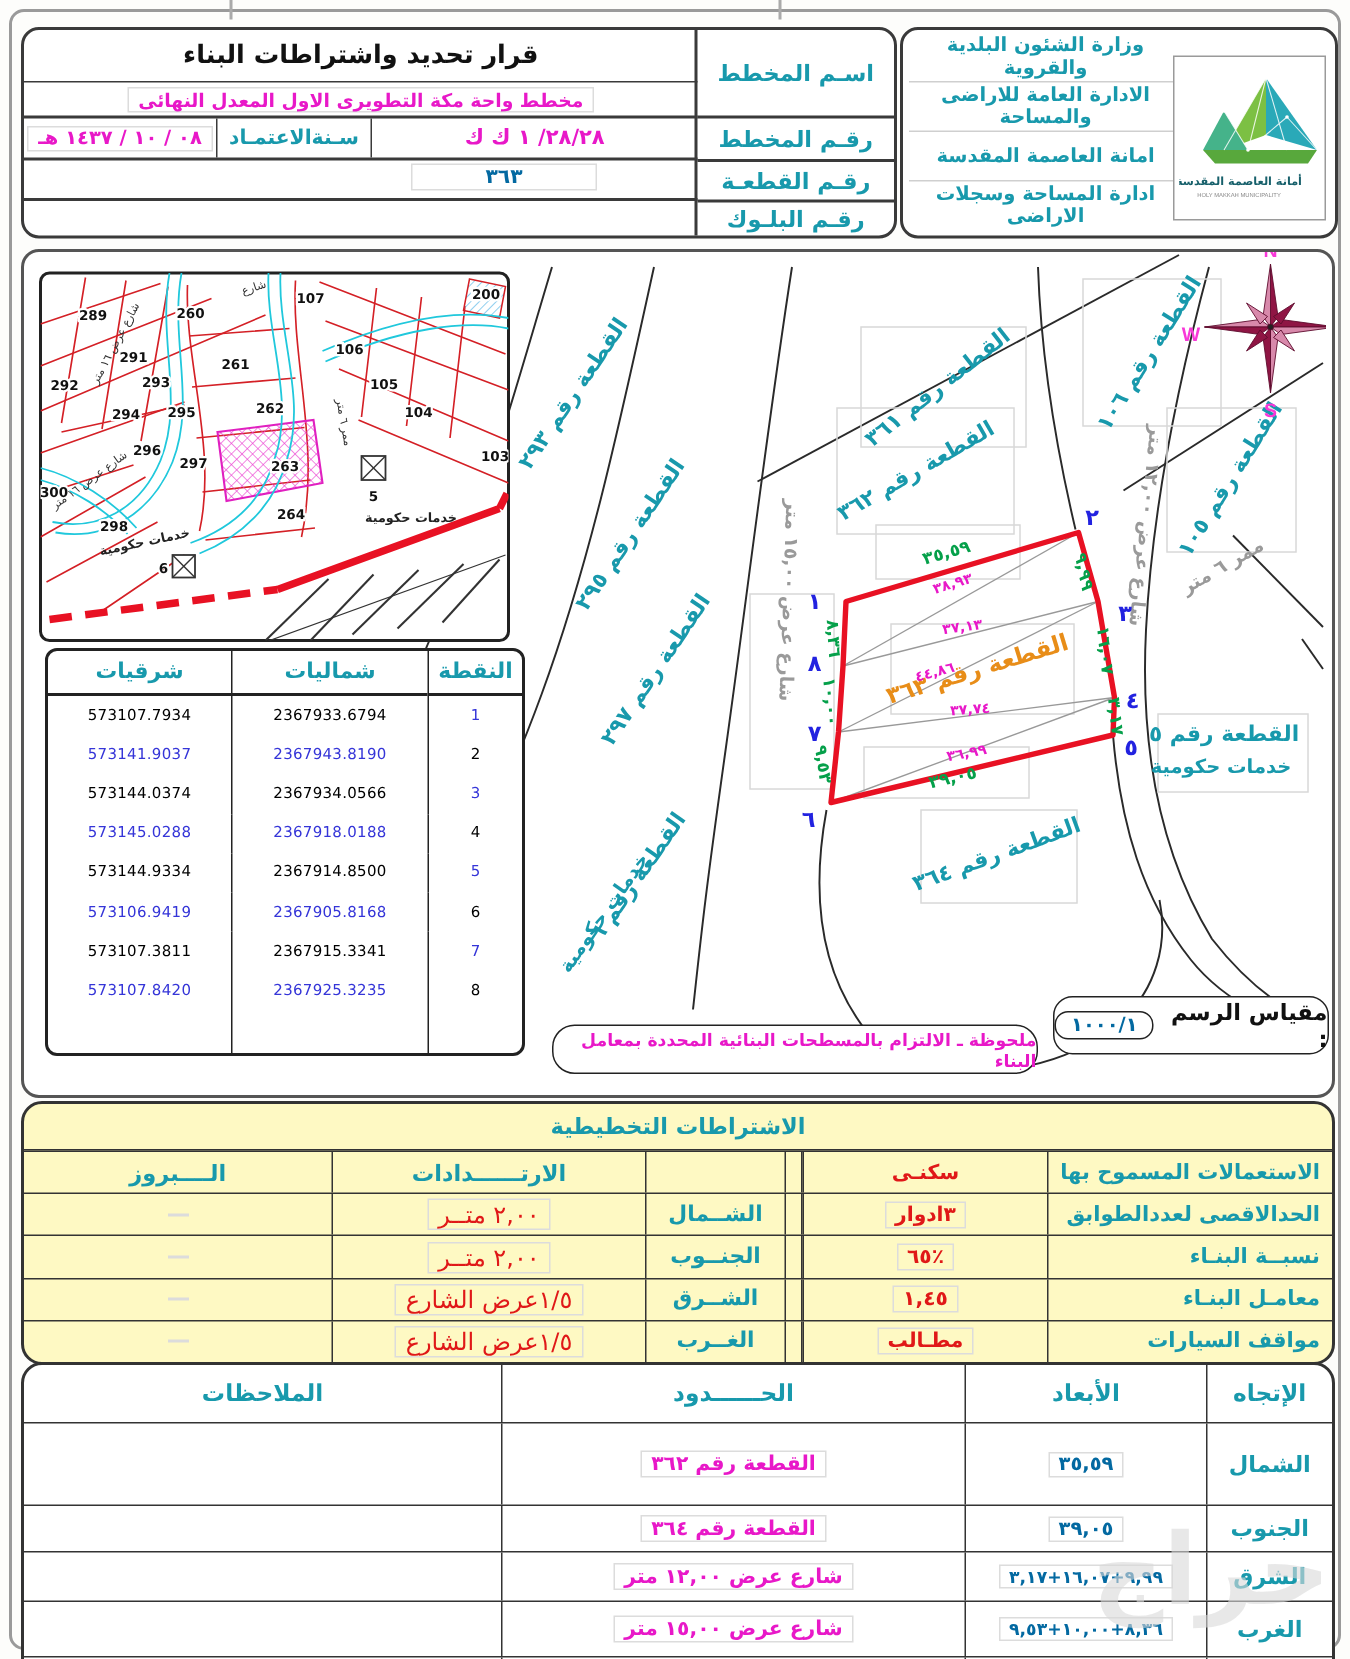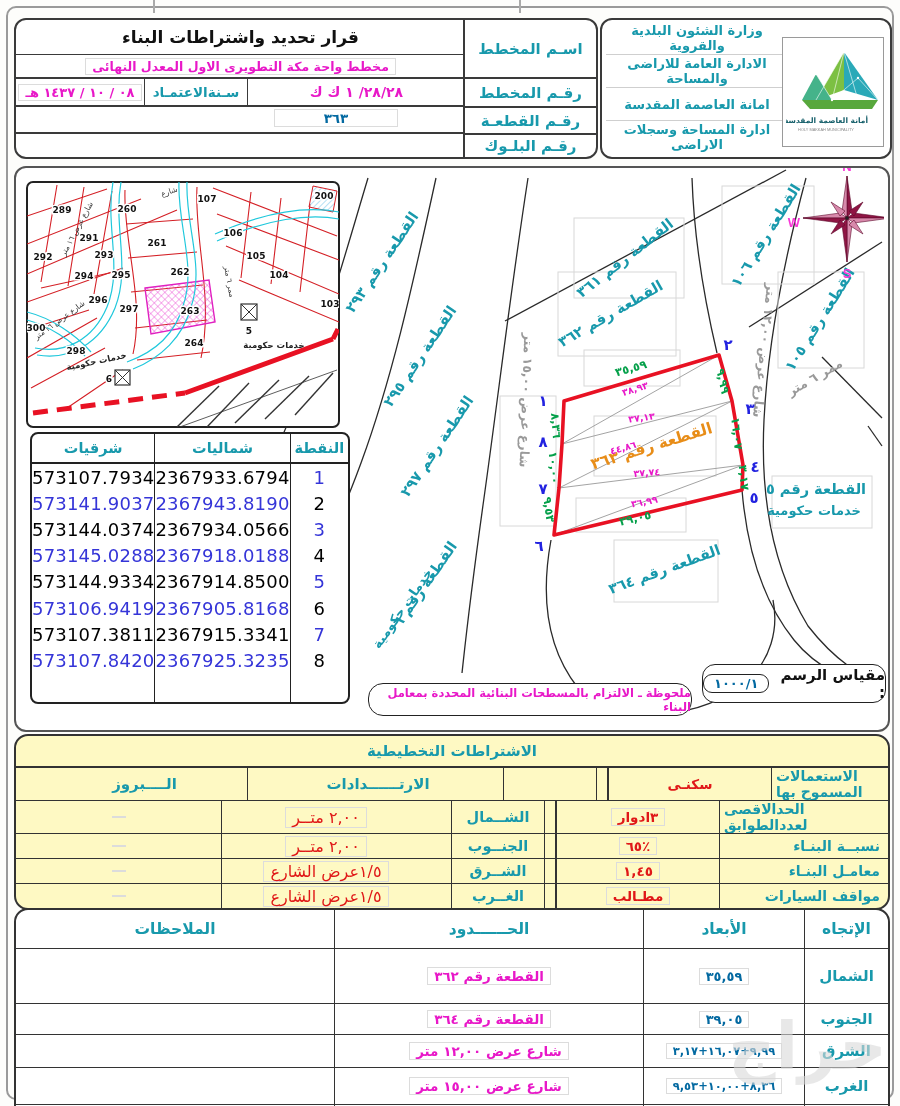--- a/index.html
+++ b/index.html
@@ -52,21 +52,21 @@
   #map-box{left:14px;top:166px;width:872px;height:562px;border:2px solid #555;border-radius:12px;background:#fff;}
   #map-svg{position:absolute;left:0;top:0;}
 
   
   #coords{left:30px;top:432px;width:316px;height:268px;border:2px solid #222;border-radius:8px;
      background:#fff;z-index:10;overflow:hidden;}
   #coords table{width:100%;height:100%;border-collapse:collapse;direction:rtl;}
   #coords th{font-size:14.5px;font-weight:bold;border-bottom:2px solid #222;height:28px;}
   #coords th,#coords td{border-left:1.5px solid #222;padding:0;text-align:center;}
   #coords th:last-child,#coords td:last-child{border-left:none;}
-  #coords td{font-size:18px;height:26px;}
+  #coords td{font-size:10px;height:26px;}
   #coords td.n{direction:ltr;letter-spacing:.2px;}
   #coords tr.empty td{height:14px;}
 
   #note-box{left:368px;top:683px;width:322px;height:31px;border:1.5px solid #222;border-radius:15px;
      display:flex;align-items:center;justify-content:center;font-size:11.5px;font-weight:bold;z-index:12;background:#fff;}
   #scale-box{left:702px;top:664px;width:182px;height:37px;border:1.5px solid #222;border-radius:13px;
      display:flex;align-items:center;justify-content:center;gap:6px;direction:rtl;z-index:12;background:#fff;}
   #scale-box .sl{font-size:15px;font-weight:bold;color:#111;}
   #scale-box .sv{border:1.2px solid #222;border-radius:9px;padding:1px 10px;font-weight:bold;font-size:13px;}
 
@@ -74,25 +74,25 @@
   #req{left:14px;top:734px;width:872px;height:172px;border:2px solid #333;border-radius:14px;
      background:#fef9c3;display:flex;flex-direction:column;overflow:hidden;}
   #req-title{height:30px;display:flex;align-items:center;justify-content:center;
      font-size:15px;font-weight:bold;border-bottom:1.5px solid #333;}
   .rrow{flex:1;display:flex;direction:ltr;border-top:1px solid #333;}
   .rrow:first-of-type{border-top:none;}
   .rrow>div{display:flex;align-items:center;justify-content:center;border-left:1px solid #333;}
   .rrow>div:first-child{border-left:none;}
   .c-bruz{width:205px;}
   .c-setb{width:208px;}
-  .c-dir{width:92px;font-weight:bold;font-size:14.5px;margin-left:21px;}
+  .c-dir{width:92px;font-weight:bold;font-size:14.5px;}
   .c-dbl{width:10px;border-left:1.5px solid #333!important;border-right:1.5px solid #333;}
   .c-val{width:162px;font-weight:bold;font-size:13.5px;}
   .c-lab{flex:1;font-weight:bold;font-size:14px;justify-content:flex-end!important;padding-left:4px;padding-right:8px;}
-  .hdr-cell{font-weight:bold;font-size:15px;padding-left:26px;}
+  .hdr-cell{font-weight:bold;font-size:15px;}
   .dash{width:38px;height:3.5px;background:#e01818;border-radius:2px;}
 
   
   #bnd{left:14px;top:908px;width:872px;height:196px;border:2px solid #333;border-radius:14px 14px 0 0;
      background:#fff;display:flex;flex-direction:column;overflow:hidden;}
   .brow{display:flex;direction:ltr;border-top:1px solid #333;}
   .brow:first-child{border-top:none;}
   .brow>div{display:flex;align-items:center;justify-content:center;border-left:1px solid #333;}
   .brow>div:first-child{border-left:none;}
   .b-notes{width:318px;}

